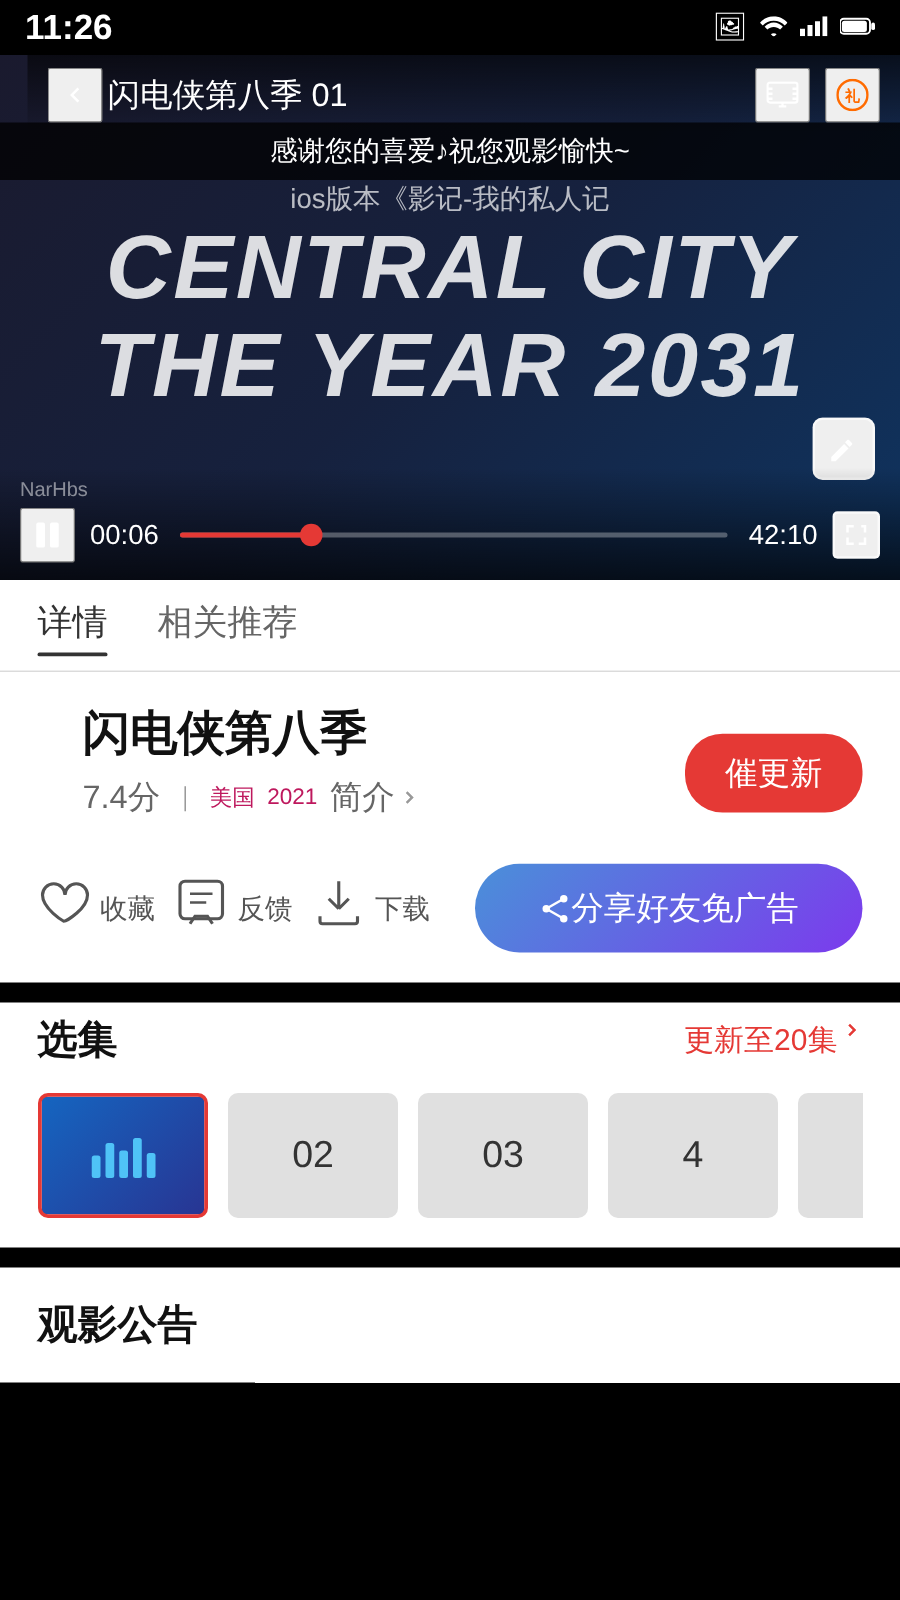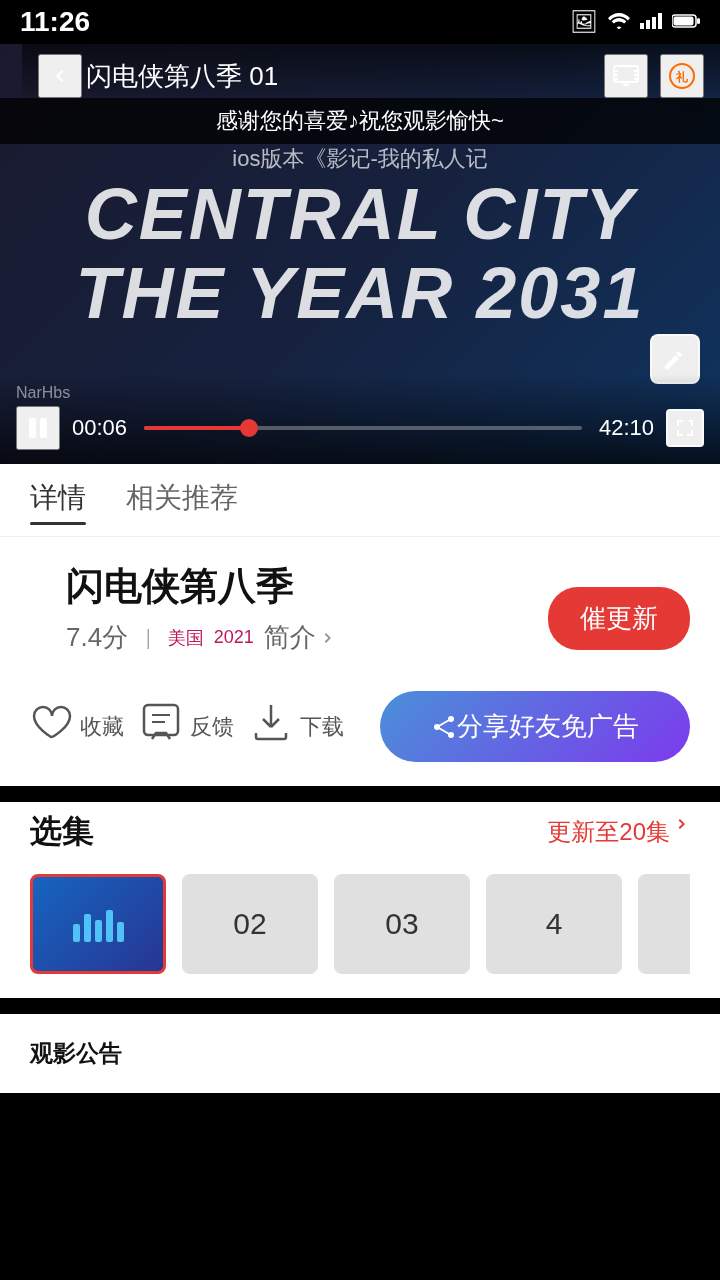--- a/index.html
+++ b/index.html
@@ -426,21 +426,21 @@
     }
 
     
     .announce-section {
       background: #fff;
       color: #333;
       padding: 24px 30px;
       margin-top: 16px;
     }
     .announce-title {
-      font-size: 23px;
+      font-size: 32px;
       font-weight: bold;
       color: #111;
       text-align: center;
     }
   </style>
 </head>
 <body>
 
 <div class="status-bar">
   <span class="status-time">11:26</span>

